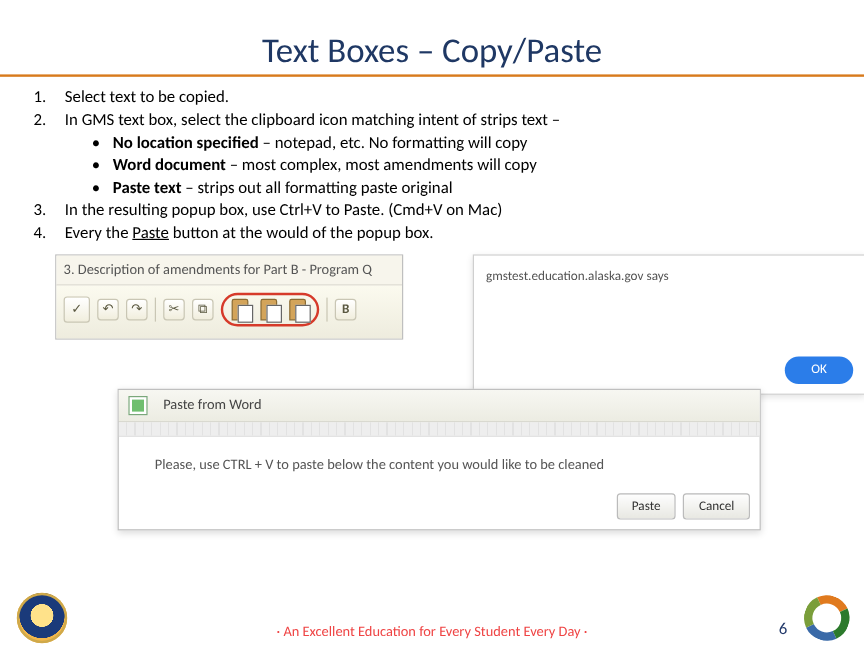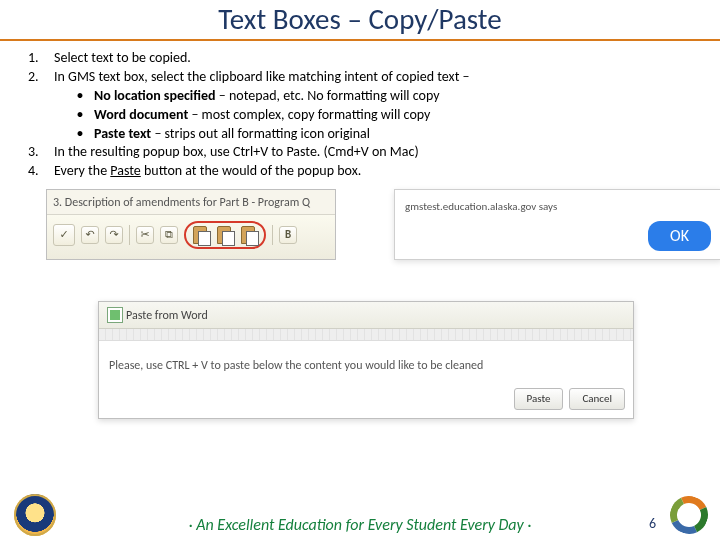--- a/index.html
+++ b/index.html
@@ -7,21 +7,21 @@
     width: 720px; height: 540px;
     font-family: Calibri, Arial, sans-serif;
     background: #fff; color: #000;
     position: relative; overflow: hidden;
     font-size: 14px;
   }
   .title {
     text-align: center;
     font-size: 29px;
     color: #1f3864;
-    padding: 1px 0 2px;
+    padding: 24px 0 2px;
   }
   .title-rule {
     height: 2px; background: #d87a1c;
     margin: 0 0 8px 0;
   }
   .content {
     padding: 0 24px 0 28px;
     line-height: 1.35;
   }
   .ol { display: table; border-spacing: 0 0; }
@@ -72,66 +72,66 @@
   }
   .sep { width: 1px; height: 20px; background: #c9c6b4; }
 
   
   .shot2 {
     position: absolute; left: 348px; top: 0;
     width: 328px; border: 1px solid #cfcfcf; background: #fff;
     box-shadow: 0 2px 6px rgba(0,0,0,.12);
     font-size: 11px; padding: 10px 10px 8px;
   }
-  .shot2 .msgtitle { color: #555; margin-bottom: 6px; }
+  .shot2 .msgtitle { color: #555; margin-bottom: 22px; }
   .shot2 .msgtext { color: #888; margin-bottom: 14px; }
   .okbtn {
     float: right; background: #2b7de9; color: #fff;
-    padding: 4px 22px; border-radius: 12px; font-size: 16px;
+    padding: 4px 22px; border-radius: 12px; font-size: 11px; margin-top: 37px;
   }
   .clearfix::after { content:""; display:block; clear:both; }
 
   
   .shot3 {
     position: absolute; left: 52px; top: 112px;
     width: 536px; border: 1px solid #bfbfbf; background: #fff;
     box-shadow: 0 2px 6px rgba(0,0,0,.15);
   }
   .shot3 .hdr {
-    display: flex; align-items: center; gap: 3px;
+    display: flex; align-items: center; gap: 13px;
     background: linear-gradient(#f7f7f2,#ecece2);
     padding: 5px 8px; font-size: 12px; color: #444;
     border-bottom: 1px solid #d0d0c6;
   }
   .wicon {
     width: 16px; height: 16px; background: #fff; border: 1px solid #7aa77a;
     position: relative;
   }
   .wicon::before { content:""; position:absolute; left:2px; top:2px; width:10px; height:10px; background:#6fbf6f; }
   .shot3 .ruler {
     height: 12px; background: repeating-linear-gradient(90deg,#eee,#eee 6px,#e2e2e2 6px,#e2e2e2 7px);
     border-bottom: 1px solid #ddd;
   }
   .shot3 .body {
-    padding: 16px 10px 8px; font-size: 12px; color: #555;
+    padding: 16px 10px 8px; font-size: 12px; color: #555; margin-left: 20px;
   }
   .shot3 .btnrow {
     display: flex; justify-content: flex-end; gap: 6px;
     padding: 6px 8px 8px;
   }
   .dbtn {
     padding: 3px 12px; font-size: 11px;
     border: 1px solid #bbb; border-radius: 3px;
     background: linear-gradient(#fefefe,#e8e8e2); color: #333;
   }
 
   .footer {
     position: absolute; left: 0; right: 0; bottom: 6px;
     display: flex; align-items: center; justify-content: center;
-    font-style: italic; font-size: 16px; color: #15803d;
+    font-size: 12px; color: #ef4444;
   }
   .pagenum {
     position: absolute; right: 64px; bottom: 8px;
     font-size: 14px; color: #233a6b; font-style: normal;
   }
   .logo-left {
     position: absolute; left: 14px; bottom: 4px;
     width: 42px; height: 42px; border-radius: 50%;
     background: radial-gradient(circle at 50% 45%, #ffe28a 0 30%, #1a3a7a 31% 60%, #f3b74b 61% 100%);
     box-shadow: 0 0 0 2px #cfa94a inset;
@@ -153,33 +153,33 @@
 
 <div class="content">
   <div class="ol">
     <div class="row">
       <div class="num">1.</div>
       <div class="txt">Select text to be copied.</div>
     </div>
     <div class="row">
       <div class="num">2.</div>
       <div class="txt">
-        <span>In GMS text box, select the clipboard like matching intent of copied text –</span>
+        <span>In GMS text box, select the clipboard icon matching intent of strips text –</span>
         <div class="sub">
           <div class="subrow">
               <span class="dot">•</span>
               <span><b>No location specified</b><span> – notepad, etc.  No formatting will copy</span></span>
             </div>
           <div class="subrow">
               <span class="dot">•</span>
-              <span><b>Word document</b><span> – most complex, copy formatting will copy</span></span>
+              <span><b>Word document</b><span> – most complex, most amendments will copy</span></span>
             </div>
           <div class="subrow">
               <span class="dot">•</span>
-              <span><b>Paste text</b><span> – strips out all formatting icon original</span></span>
+              <span><b>Paste text</b><span> – strips out all formatting paste original</span></span>
             </div>
         </div>
       </div>
     </div>
     <div class="row">
       <div class="num">3.</div>
       <div class="txt">In the resulting popup box, use Ctrl+V to Paste. (Cmd+V on Mac)</div>
     </div>
     <div class="row">
       <div class="num">4.</div>

